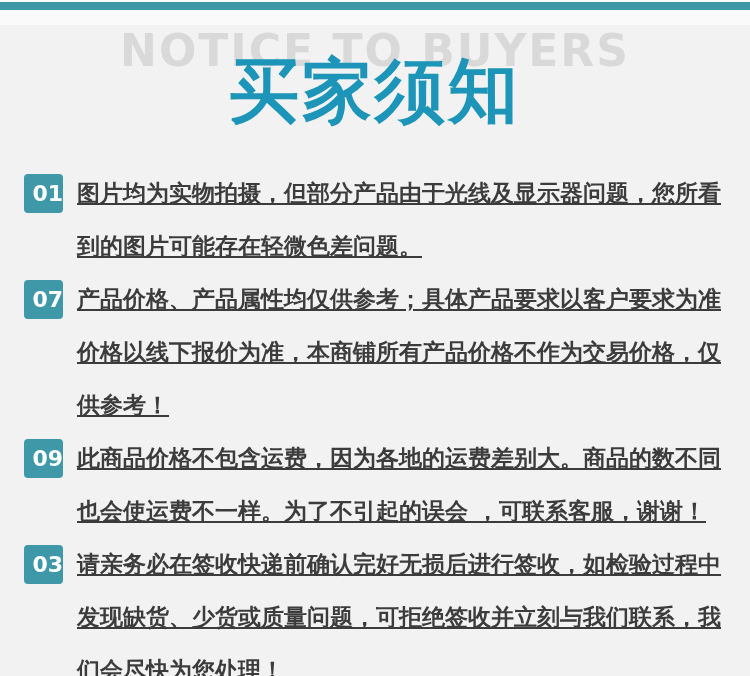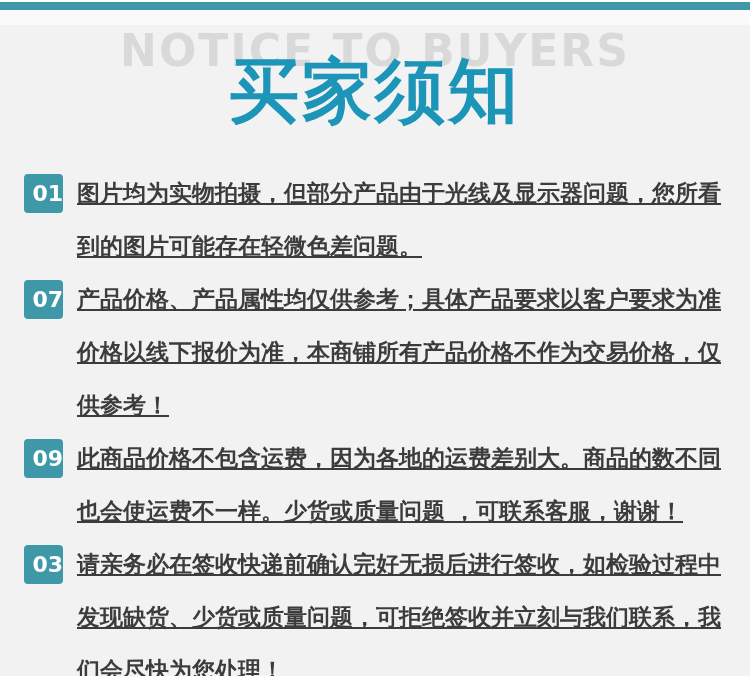--- a/index.html
+++ b/index.html
@@ -92,21 +92,21 @@
   </div>
   <div class="notice-item">
     <span class="badge">07</span>
     <p class="notice-text">产品价格、产品属性均仅供参考；具体产品要求以客户要求为准
 价格以线下报价为准，本商铺所有产品价格不作为交易价格，仅
 供参考！</p>
   </div>
   <div class="notice-item">
     <span class="badge">09</span>
     <p class="notice-text">此商品价格不包含运费，因为各地的运费差别大。商品的数不同
-也会使运费不一样。少货或质量问题 ，可联系客服，谢谢！</p>
+也会使运费不一样。为了不引起的误会 ，可联系客服，谢谢！</p>
   </div>
   <div class="notice-item">
     <span class="badge">03</span>
     <p class="notice-text">请亲务必在签收快递前确认完好无损后进行签收，如检验过程中
 发现缺货、少货或质量问题，可拒绝签收并立刻与我们联系，我
 们会尽快为您处理！</p>
   </div>
 </div>
 
 </body></html>

